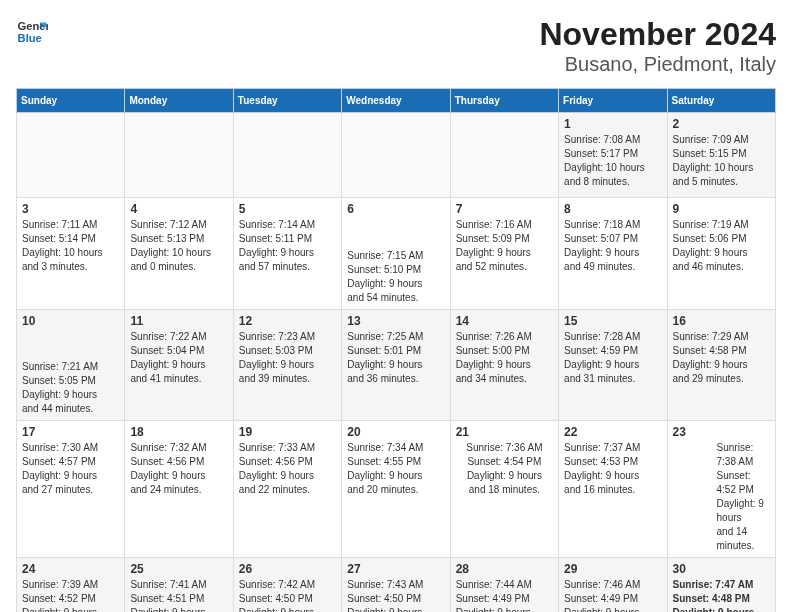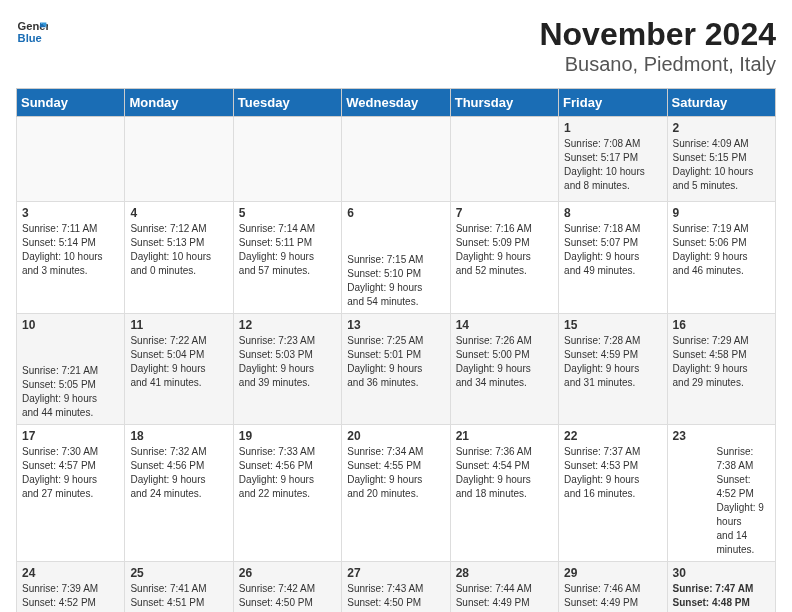--- a/index.html
+++ b/index.html
@@ -38,21 +38,21 @@
       color: #555;
     }
     table {
       width: 100%;
       border-collapse: collapse;
       table-layout: fixed;
     }
     thead tr th {
       background-color: #1a6db5;
       color: #fff;
-      font-size: 13px;
+      font-size: 10px;
       font-weight: bold;
       padding: 6px 4px;
       text-align: left;
       border: 1px solid #ccc;
     }
     tbody tr td {
       vertical-align: top;
       border: 1px solid #ddd;
       padding: 4px 5px;
       font-size: 10.5px;
@@ -120,21 +120,21 @@
         <td class="empty-cell"></td>
         <td>
           <span class="day-num">1</span>
           <div class="day-info" style="white-space: pre-line;">Sunrise: 7:08 AM
 Sunset: 5:17 PM
 Daylight: 10 hours
 and 8 minutes.</div>
         </td>
         <td>
           <span class="day-num">2</span>
-          <div class="day-info" style="white-space: pre-line;">Sunrise: 4:09 AM
+          <div class="day-info" style="white-space: pre-line;">Sunrise: 7:09 AM
 Sunset: 5:15 PM
 Daylight: 10 hours
 and 5 minutes.</div>
         </td>
       </tr>
       <tr>
         <td>
           <span class="day-num">3</span>
           <div class="day-info" style="white-space: pre-line;">Sunrise: 7:11 AM
 Sunset: 5:14 PM
@@ -259,21 +259,21 @@
         </td>
         <td>
           <span class="day-num">20</span>
           <div class="day-info" style="white-space: pre-line;">Sunrise: 7:34 AM
 Sunset: 4:55 PM
 Daylight: 9 hours
 and 20 minutes.</div>
         </td>
         <td>
           <span class="day-num">21</span>
-          <div class="day-info" style="white-space: pre-line;">Sunrise: 7:36 AM
+          <div class="day-info" style="white-space: pre-line; text-align: center;">Sunrise: 7:36 AM
 Sunset: 4:54 PM
 Daylight: 9 hours
 and 18 minutes.</div>
         </td>
         <td>
           <span class="day-num">22</span>
           <div class="day-info" style="white-space: pre-line;">Sunrise: 7:37 AM
 Sunset: 4:53 PM
 Daylight: 9 hours
 and 16 minutes.</div>

